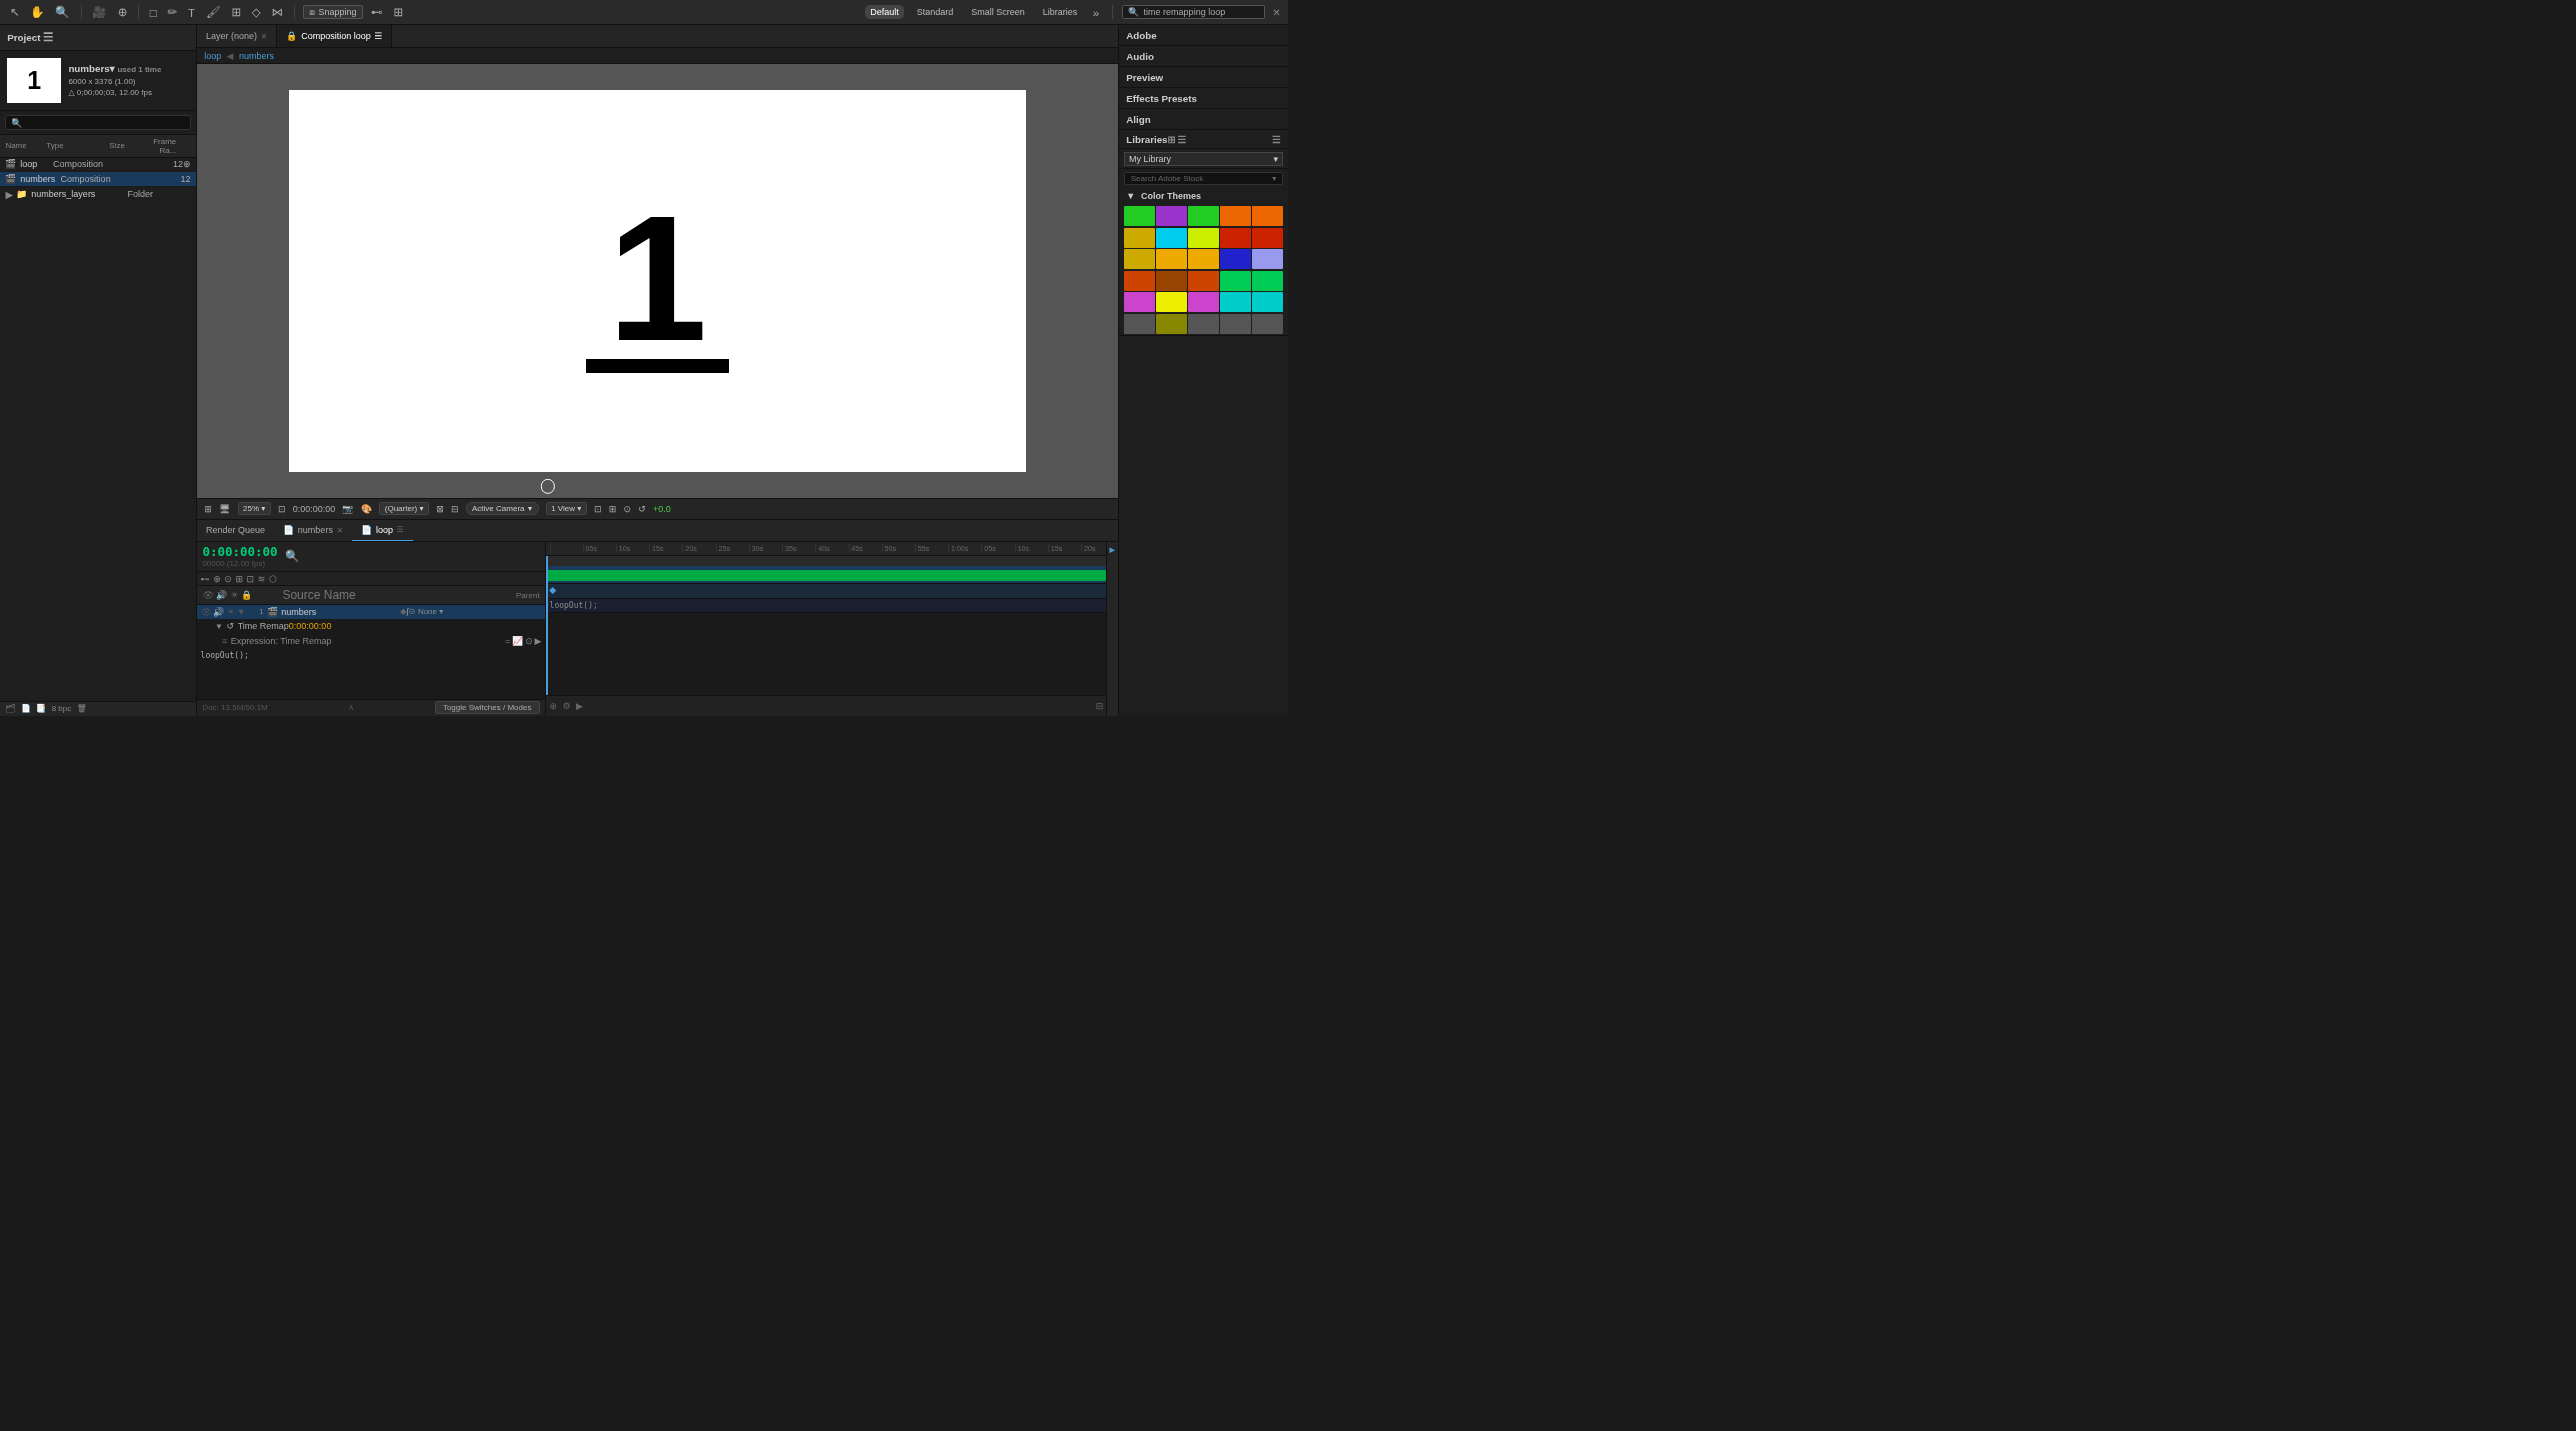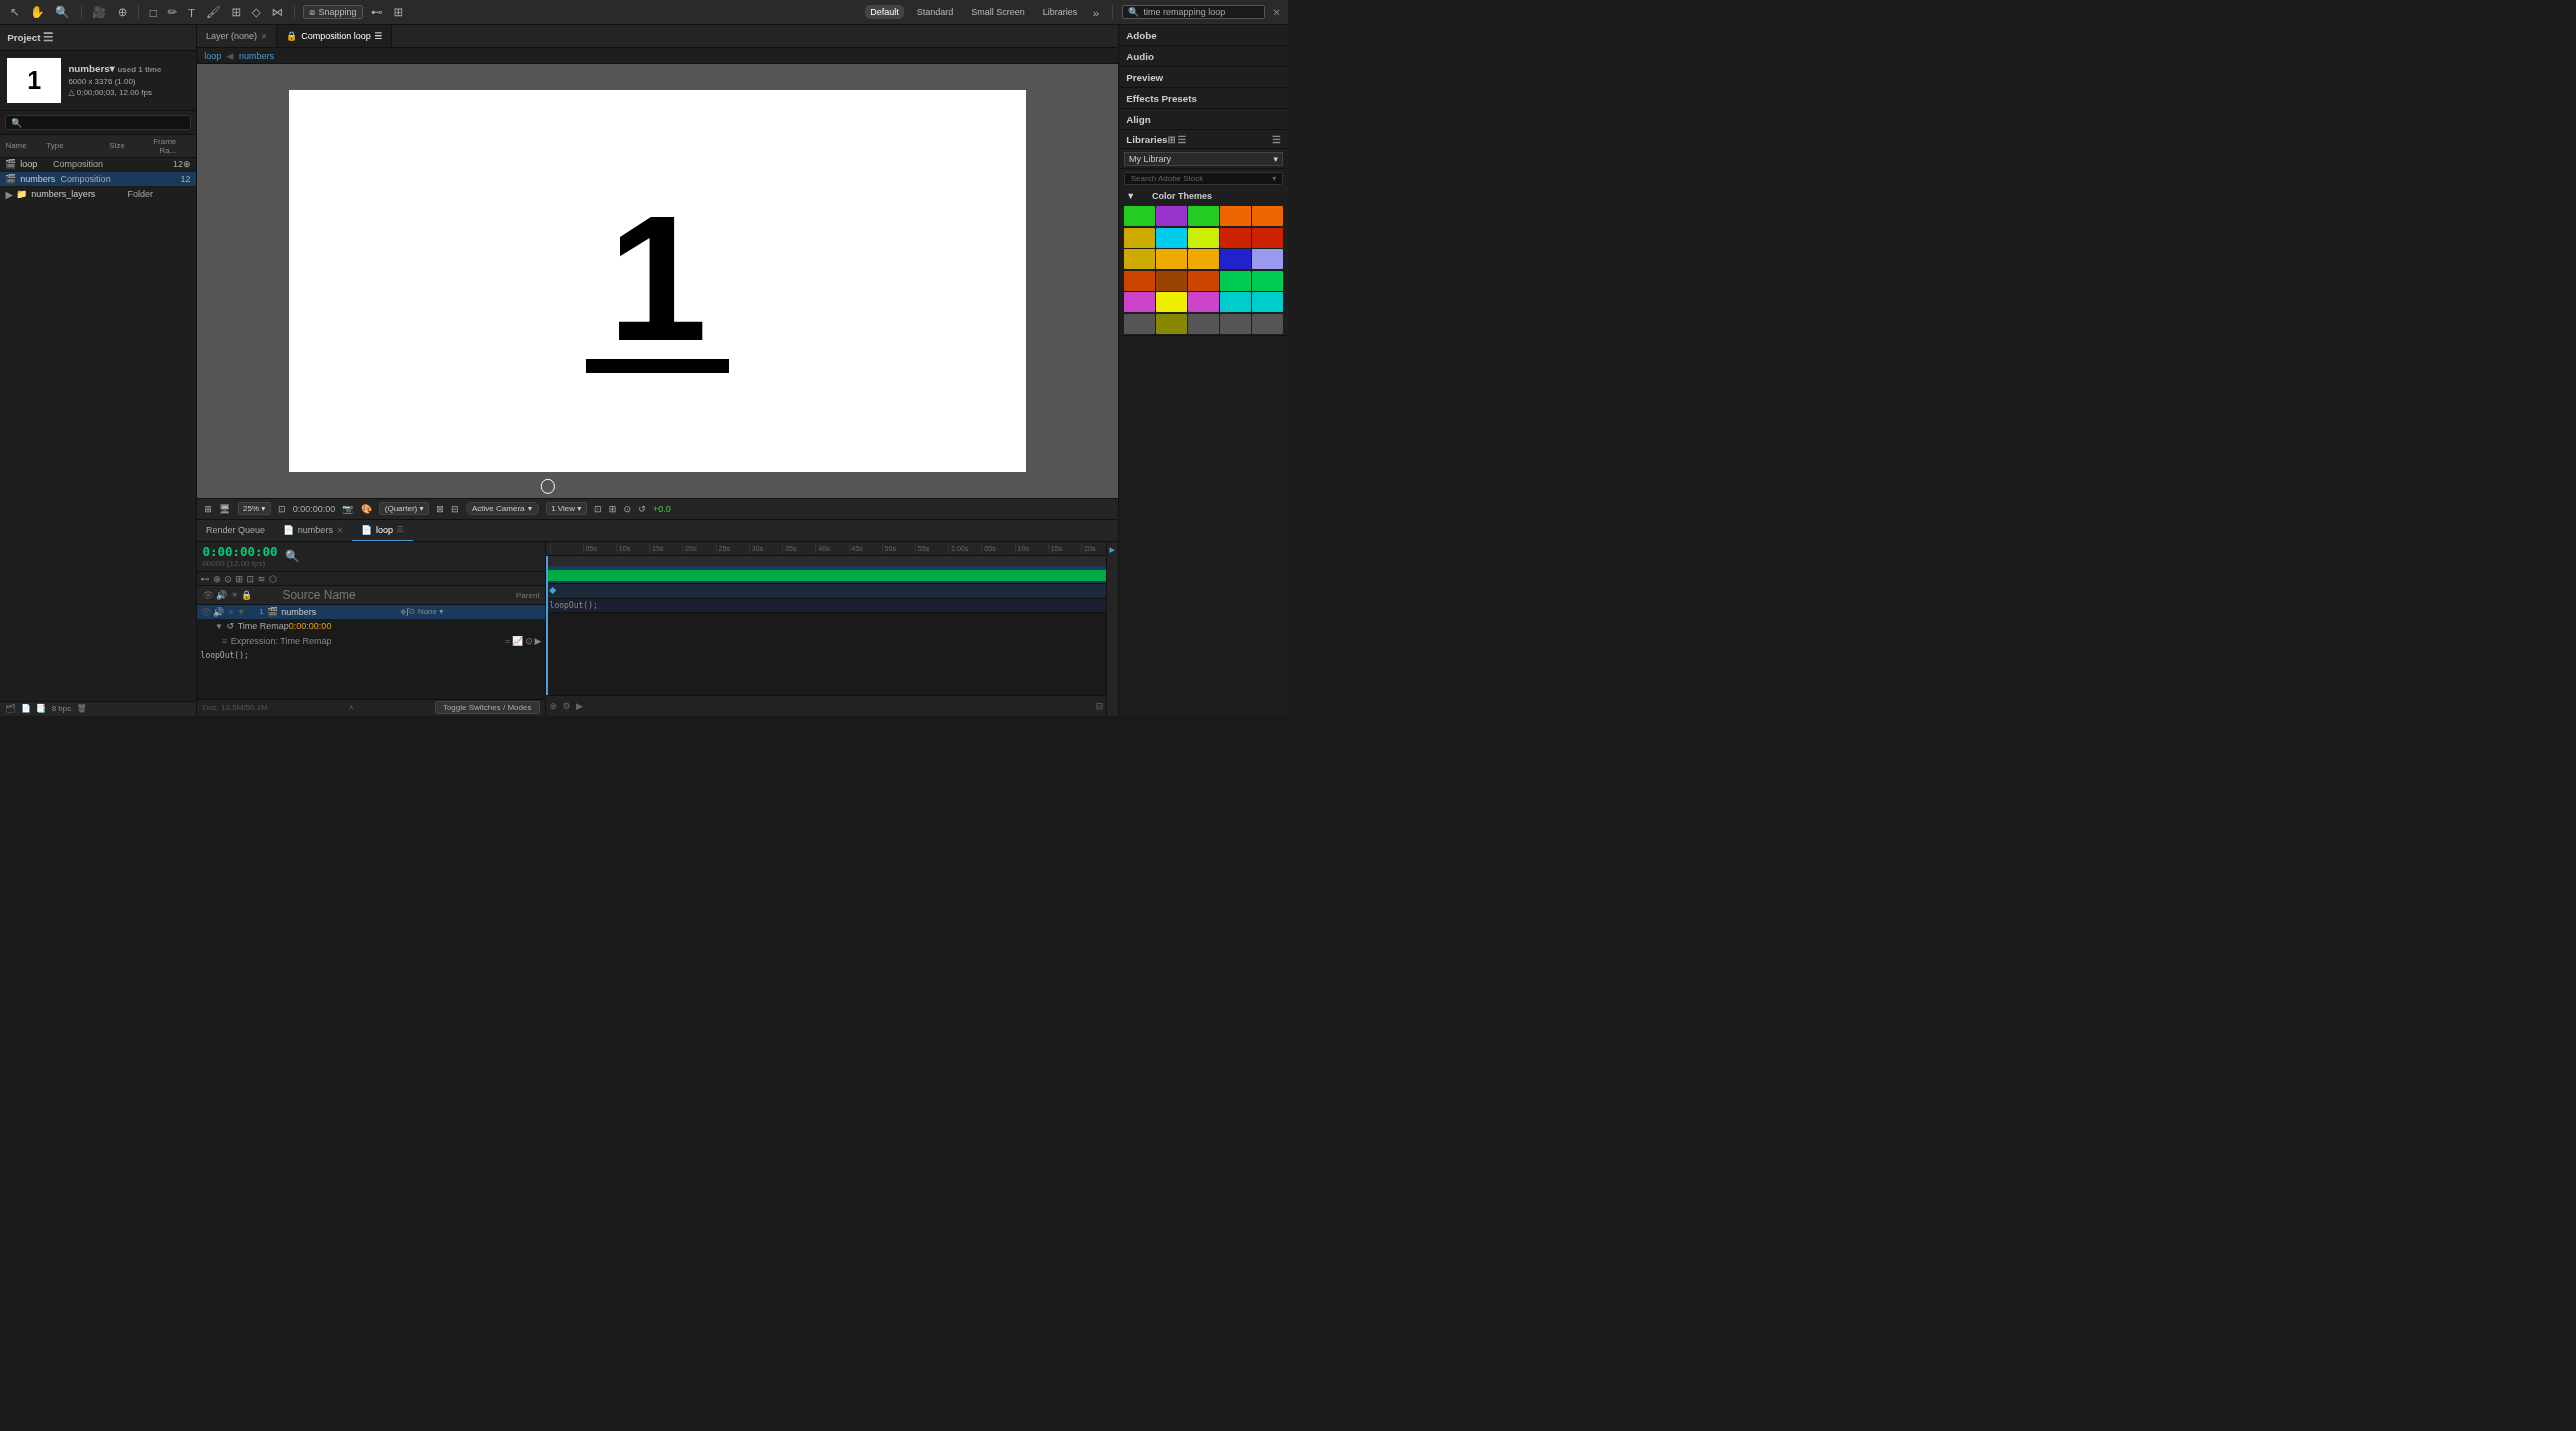--- a/index.html
+++ b/index.html
@@ -783,21 +783,21 @@
         </div>
       </div>
 
       <div class="lib-search">
         <span>Search Adobe Stock</span>
         <span>▾</span>
       </div>
 
       <div class="color-themes-header">
         <span>▼</span>
-        <span style="margin-left:17px">Color Themes</span>
+        <span style="margin-left:6px">Color Themes</span>
       </div>
       <div class="color-grid" id="color-grid">
       <div class="color-swatch" style="background: rgb(34, 204, 34);"></div>
           <div class="color-swatch" style="background: rgb(153, 51, 204);"></div>
           <div class="color-swatch" style="background: rgb(34, 204, 34);"></div>
           <div class="color-swatch" style="background: rgb(238, 102, 0);"></div>
           <div class="color-swatch" style="background: rgb(238, 102, 0);"></div>
           <div class="color-swatch" style="background: rgb(204, 170, 0);"></div>
           <div class="color-swatch" style="background: rgb(0, 204, 238);"></div>
           <div class="color-swatch" style="background: rgb(204, 238, 0);"></div>

